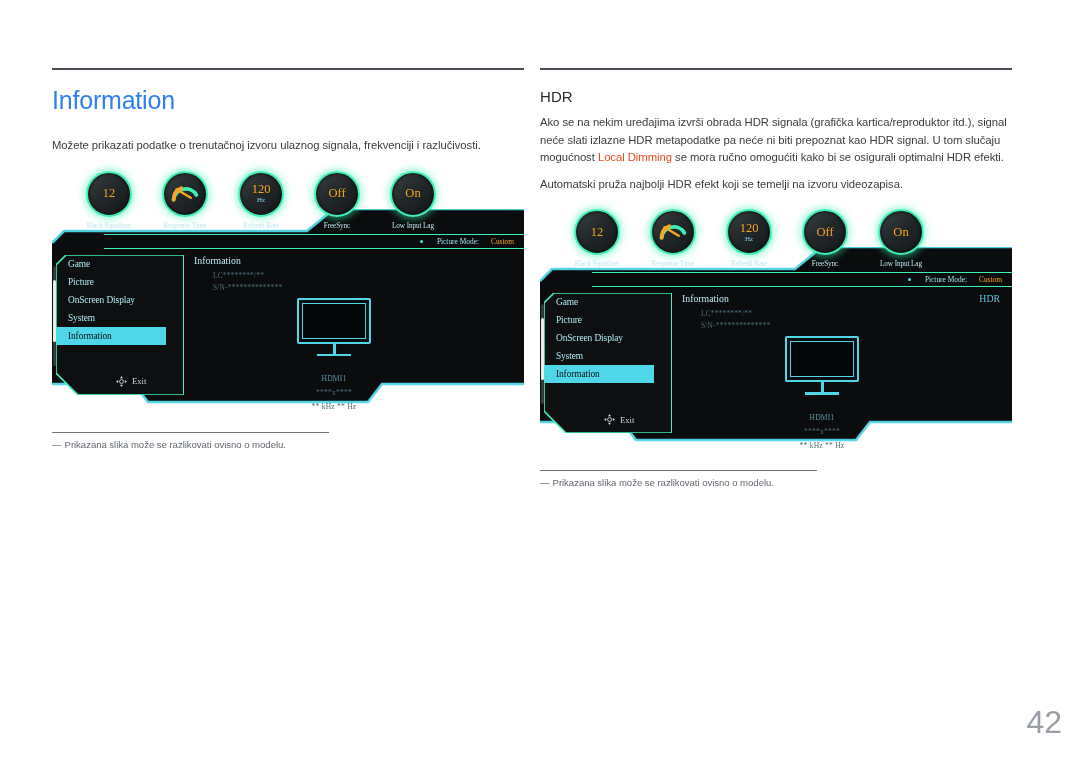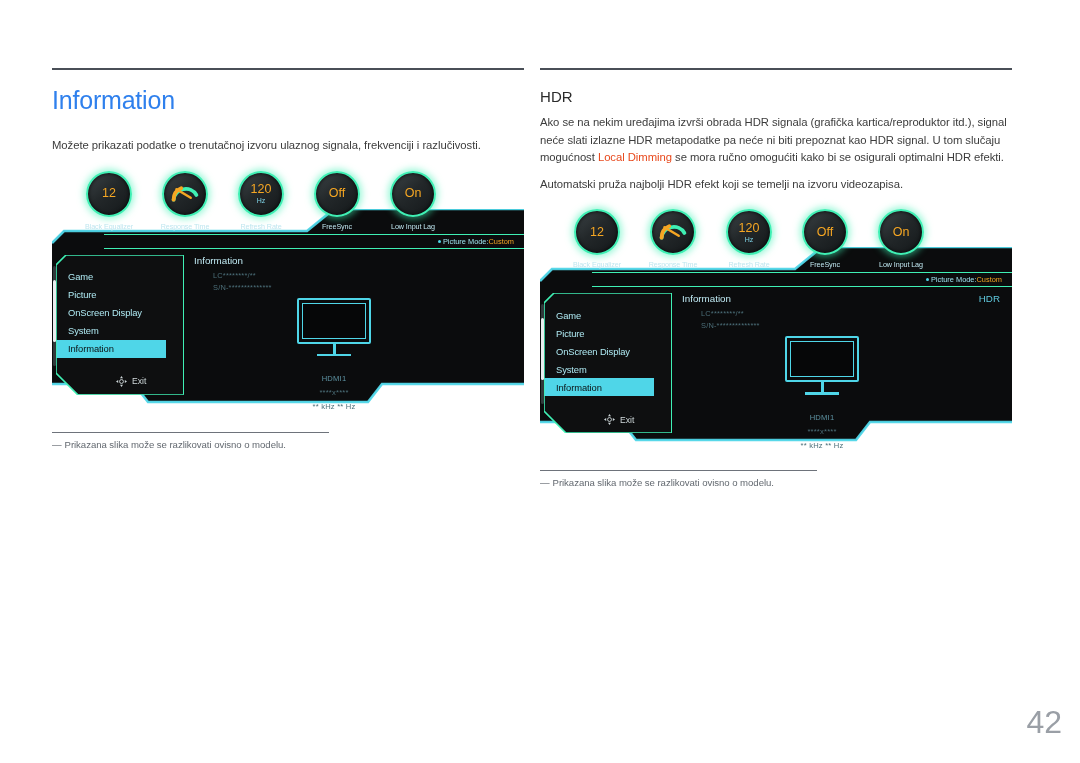--- a/index.html
+++ b/index.html
@@ -74,21 +74,21 @@
     letter-spacing: -0.05px;
   }
   .footnote .dash { margin-right: 3px; }
 
   
   .osd {
     position: relative;
     margin-top: 16px;
     width: 472px;
     height: 247px;
-    font-family: Liberation Sans, sans-serif;
+    font-family: Liberation Serif, serif;
     padding-left: 12px;
   }
 
   .osd-body {
     position: absolute;
     left: 0;
     top: 38px;
     width: 472px;
     height: 195px;
     background: #0b0c0d;
@@ -172,21 +172,21 @@
     top: 63px;
     width: 420px;
     height: 15px;
     background: #0b0c0d;
     border-top: 1.2px solid #3ff0b4;
     border-bottom: 1.2px solid #3ff0b4;
     display: flex;
     align-items: center;
     justify-content: flex-end;
     padding-right: 10px;
-    gap: 0;
+    gap: 12px;
   }
   .pm-dot {
     width: 3px; height: 3px; border-radius: 50%;
     background: #4fd6e8;
     margin-right: 2px;
   }
   .pm-label { color: #9fe3ef; font-size: 7.4px; }
   .pm-value { color: #f5a623; font-size: 7.4px; }
 
   
@@ -209,21 +209,21 @@
   }
   .menu-item {
     height: 18px;
     display: flex;
     align-items: center;
     padding-left: 12px;
     color: #aee9f2;
     font-size: 9.4px;
     letter-spacing: -0.1px;
   }
-  .menu-item:first-child { margin-top: 13px; }
+  .menu-item:first-child { margin-top: 0; }
   .menu-item.selected {
     background: #4fd6e8;
     color: #0b1214;
     width: 110px;
   }
   .exit-row {
     position: absolute;
     left: 60px;
     bottom: 8px;
     display: flex;

